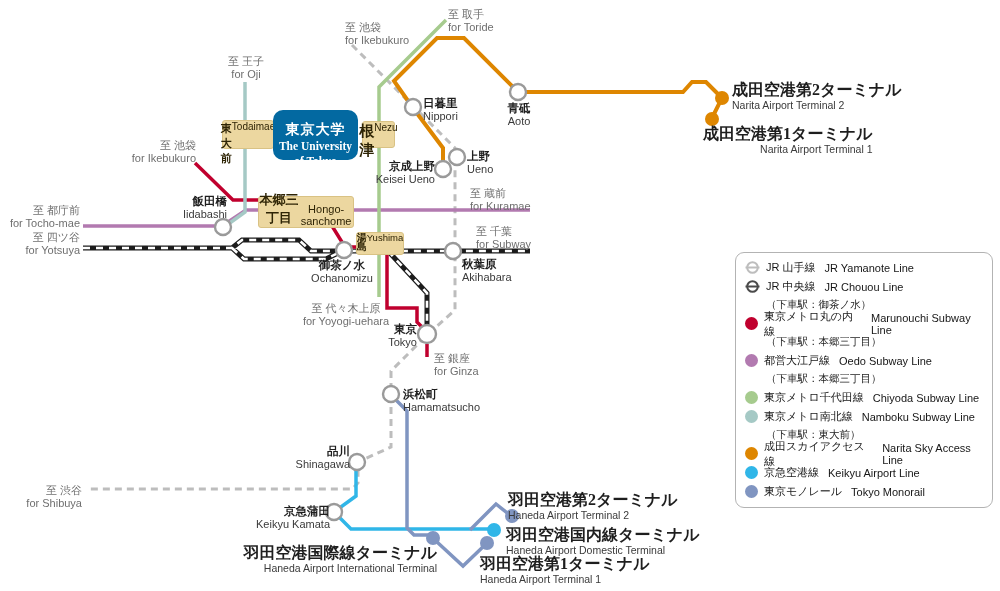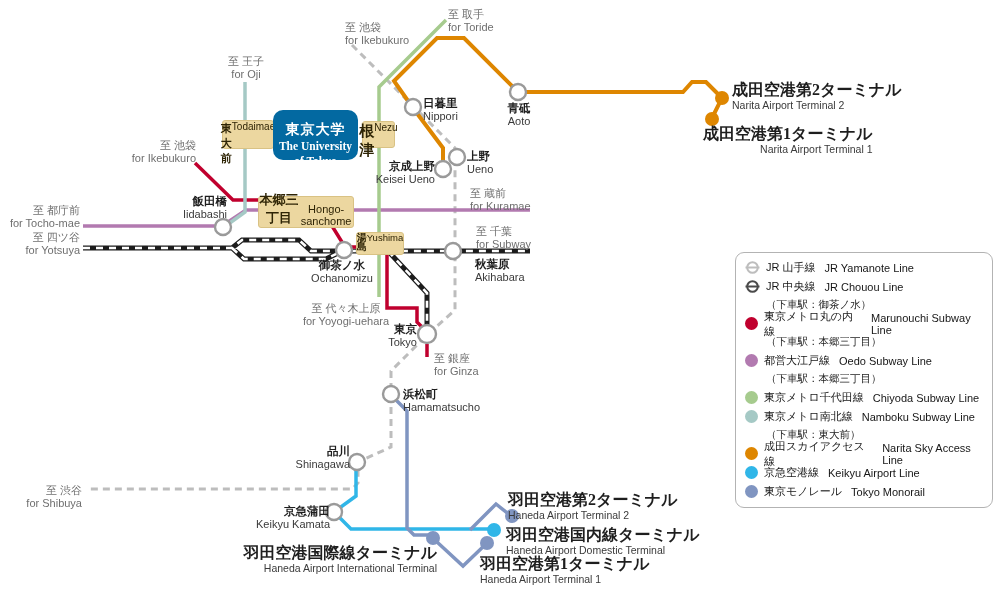--- a/index.html
+++ b/index.html
@@ -149,21 +149,21 @@
   </div>
 
   <div class="lbl stn right" style="right:773px;top:195px;">
     <div class="jp">飯田橋</div>
     <div class="en">Iidabashi</div>
   </div>
   <div class="lbl stn center" style="left:342px;top:259px;">
     <div class="jp">御茶ノ水</div>
     <div class="en">Ochanomizu</div>
   </div>
-  <div class="lbl stn" style="left:462px;top:258px;margin-left:13px;">
+  <div class="lbl stn" style="left:462px;top:258px;">
     <div class="jp">秋葉原</div>
     <div class="en">Akihabara</div>
   </div>
   <div class="lbl stn right" style="right:583px;top:323px;">
     <div class="jp">東京</div>
     <div class="en">Tokyo</div>
   </div>
   <div class="lbl stn" style="left:423px;top:97px;">
     <div class="jp">日暮里</div>
     <div class="en">Nippori</div>

